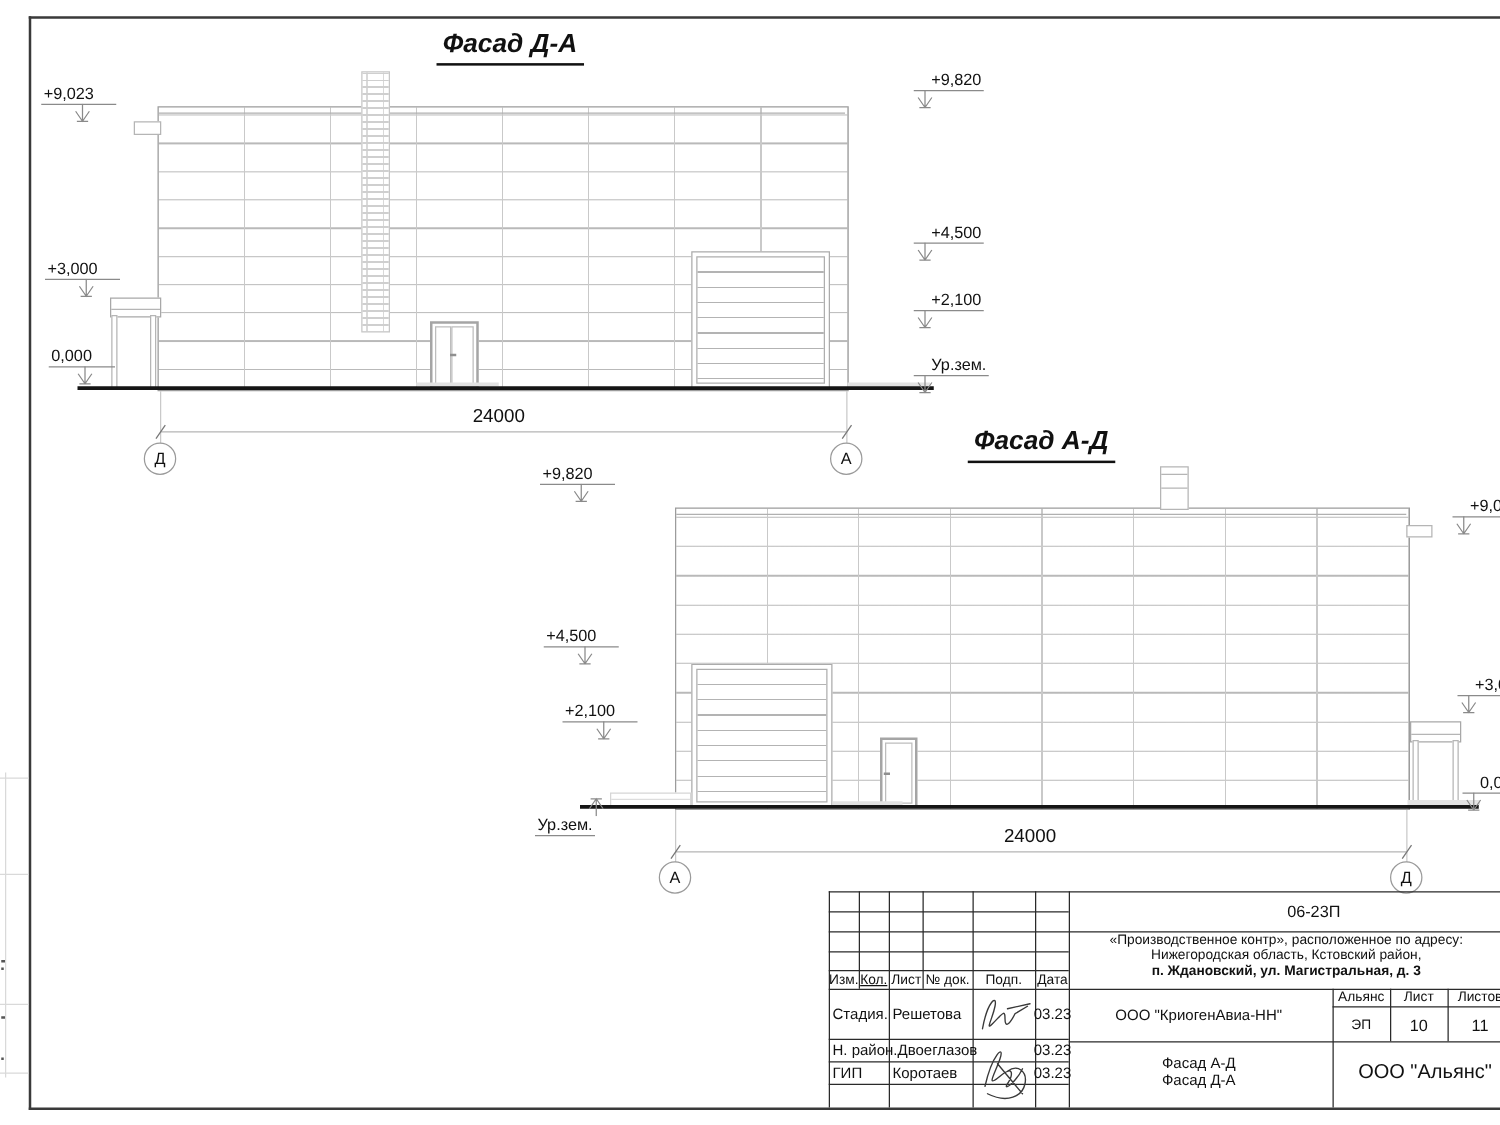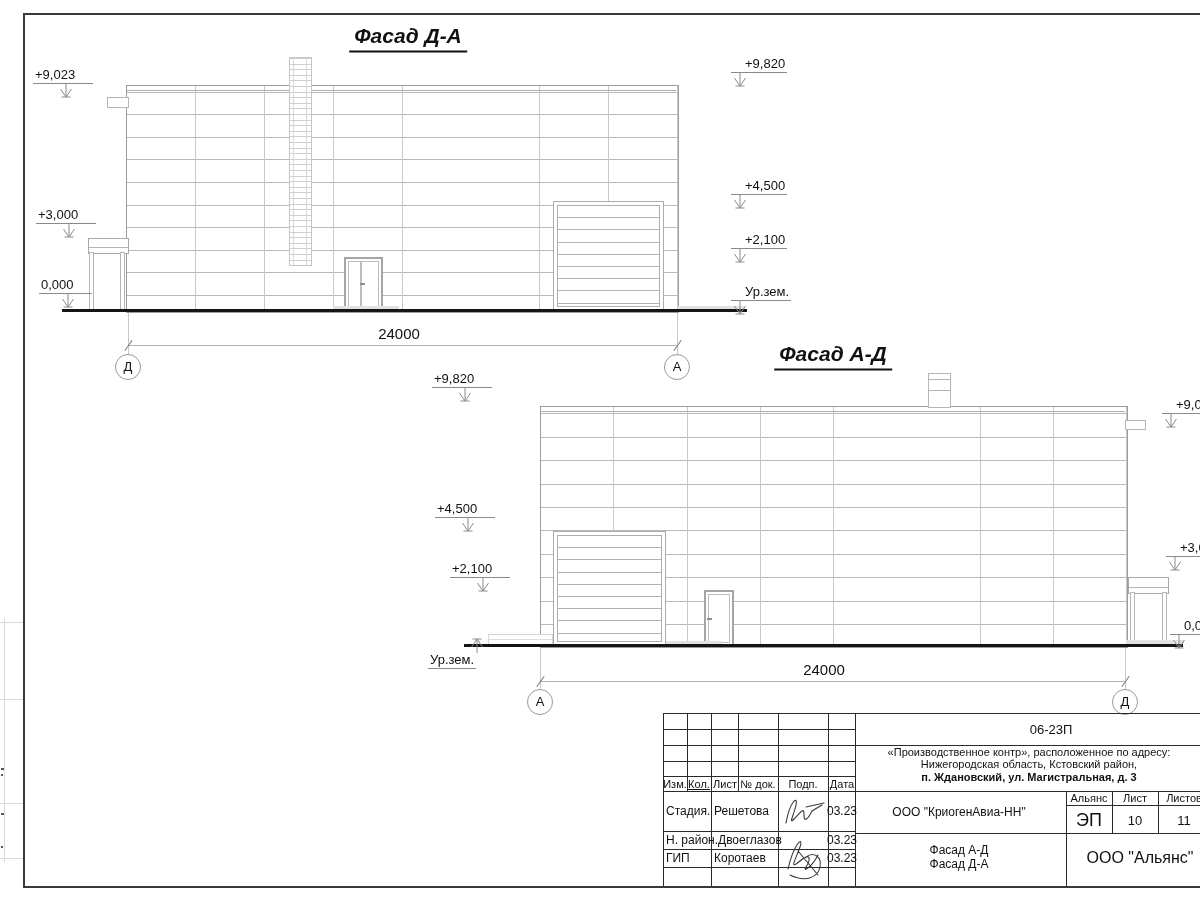--- a/index.html
+++ b/index.html
@@ -306,21 +306,21 @@
     </svg>
 
     <div class="abs ctr txt" style="left:1029px;top:729px;font-size:13px;padding-left:44px;">06-23П</div>
     <div class="abs tb-t ctr txt" style="left:1029px;top:752px;">«Производственное контр», расположенное по адресу:</div>
     <div class="abs tb-t ctr txt" style="left:1029px;top:764px;">Нижегородская область, Кстовский район,</div>
     <div class="abs tb-t ctr txt" style="left:1029px;top:777px;font-weight:bold;">п. Ждановский, ул. Магистральная, д. 3</div>
     <div class="abs tb-m ctr txt" style="left:959px;top:812px;">ООО "КриогенАвиа-НН"</div>
     <div class="abs tb-t ctr txt" style="left:1089px;top:798px;">Альянс</div>
     <div class="abs tb-t ctr txt" style="left:1135px;top:798px;">Лист</div>
     <div class="abs tb-t ctr txt" style="left:1184px;top:798px;">Листов</div>
-    <div class="abs ctr txt" style="left:1089px;top:820px;font-size:18px;">ЭП</div>
+    <div class="abs ctr txt" style="left:1089px;top:820px;font-size:11px;">ЭП</div>
     <div class="abs ctr txt" style="left:1135px;top:820px;font-size:13px;">10</div>
     <div class="abs ctr txt" style="left:1184px;top:820px;font-size:13px;">11</div>
     <div class="abs tb-m ctr txt" style="left:959px;top:850px;">Фасад А-Д</div>
     <div class="abs tb-m ctr txt" style="left:959px;top:864px;">Фасад Д-А</div>
     <div class="abs ctr txt" style="left:1140px;top:858px;font-size:16px;">ООО "Альянс"</div>
   </div>
 
 </div>
 
 </body></html>

